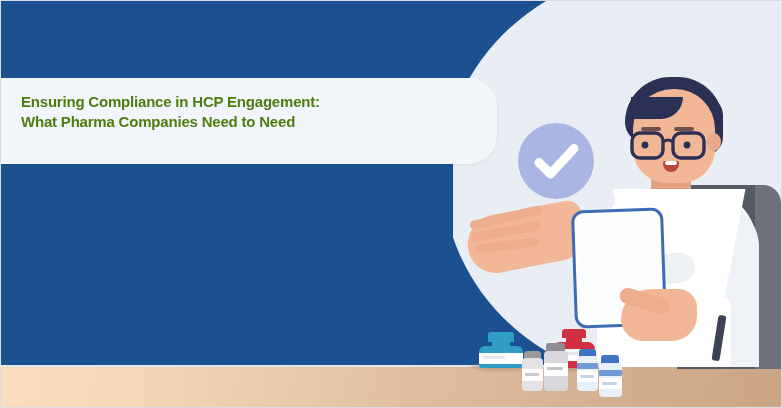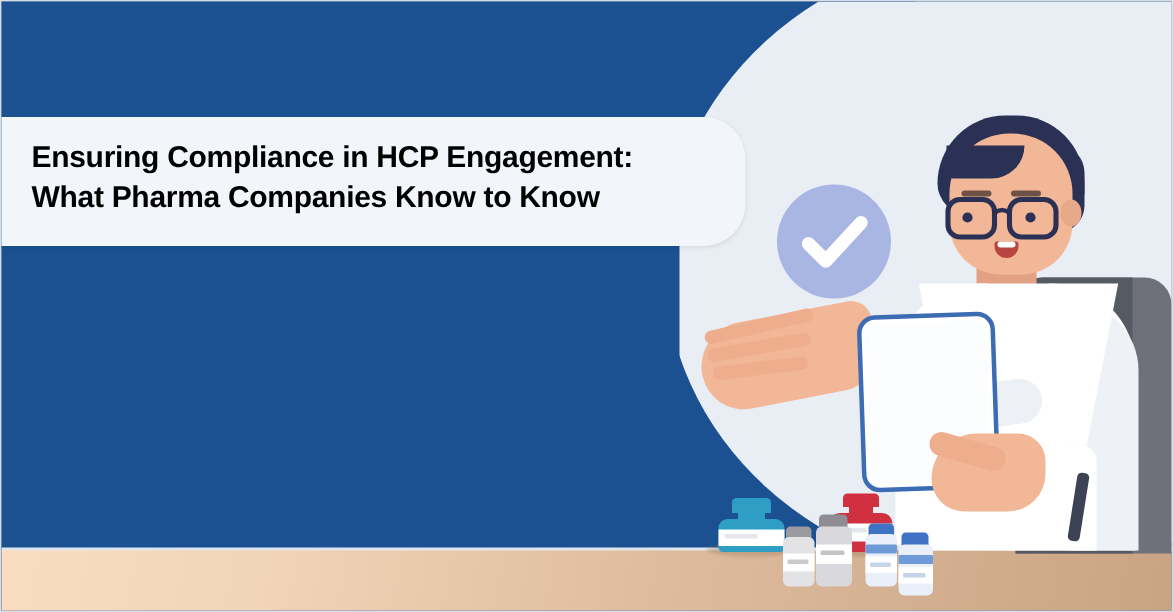--- a/index.html
+++ b/index.html
@@ -58,22 +58,22 @@
   .title-card{
     position:absolute;left:-24px;top:77px;
     width:520px;height:86px;
     background:#f2f5f9;
     border-radius:0 28px 28px 0;
     box-shadow:0 1px 3px rgba(0,0,0,0.07);
   }
   .title-text{
     position:absolute;left:44px;top:14px;
     width:450px;
-    color:#000000;
-    font-size:20px;
+    color:#4d7c0f;
+    font-size:15px;
     font-weight:700;
     line-height:1.33;
     letter-spacing:-0.2px;
   }
   .title-text .l2{display:block;}
 
   
   .check-badge{
     position:absolute;left:517px;top:122px;
     width:76px;height:76px;border-radius:50%;
@@ -297,21 +297,21 @@
   <div class="bg-blue"></div>
   <div class="bg-light-panel2"></div>
   <div class="bg-light-panel"></div>
   <div class="desk-edge"></div>
   <div class="desk"></div>
 
 
   <div class="title-card">
     <div class="title-text">
       <span class="l1">Ensuring Compliance in HCP Engagement:</span>
-      <span class="l2">What Pharma Companies Know to Know</span>
+      <span class="l2">What Pharma Companies Need to Need</span>
     </div>
   </div>
 
   <div class="check-badge">
     <svg width="76" height="76" viewBox="0 0 76 76" aria-hidden="true">
       <path d="M21 39.5 L32.5 51 L56 25.5" fill="none" stroke="#ffffff" stroke-width="9" stroke-linecap="round" stroke-linejoin="round"></path>
     </svg>
   </div>
 
   <div class="chair-seat"></div>

